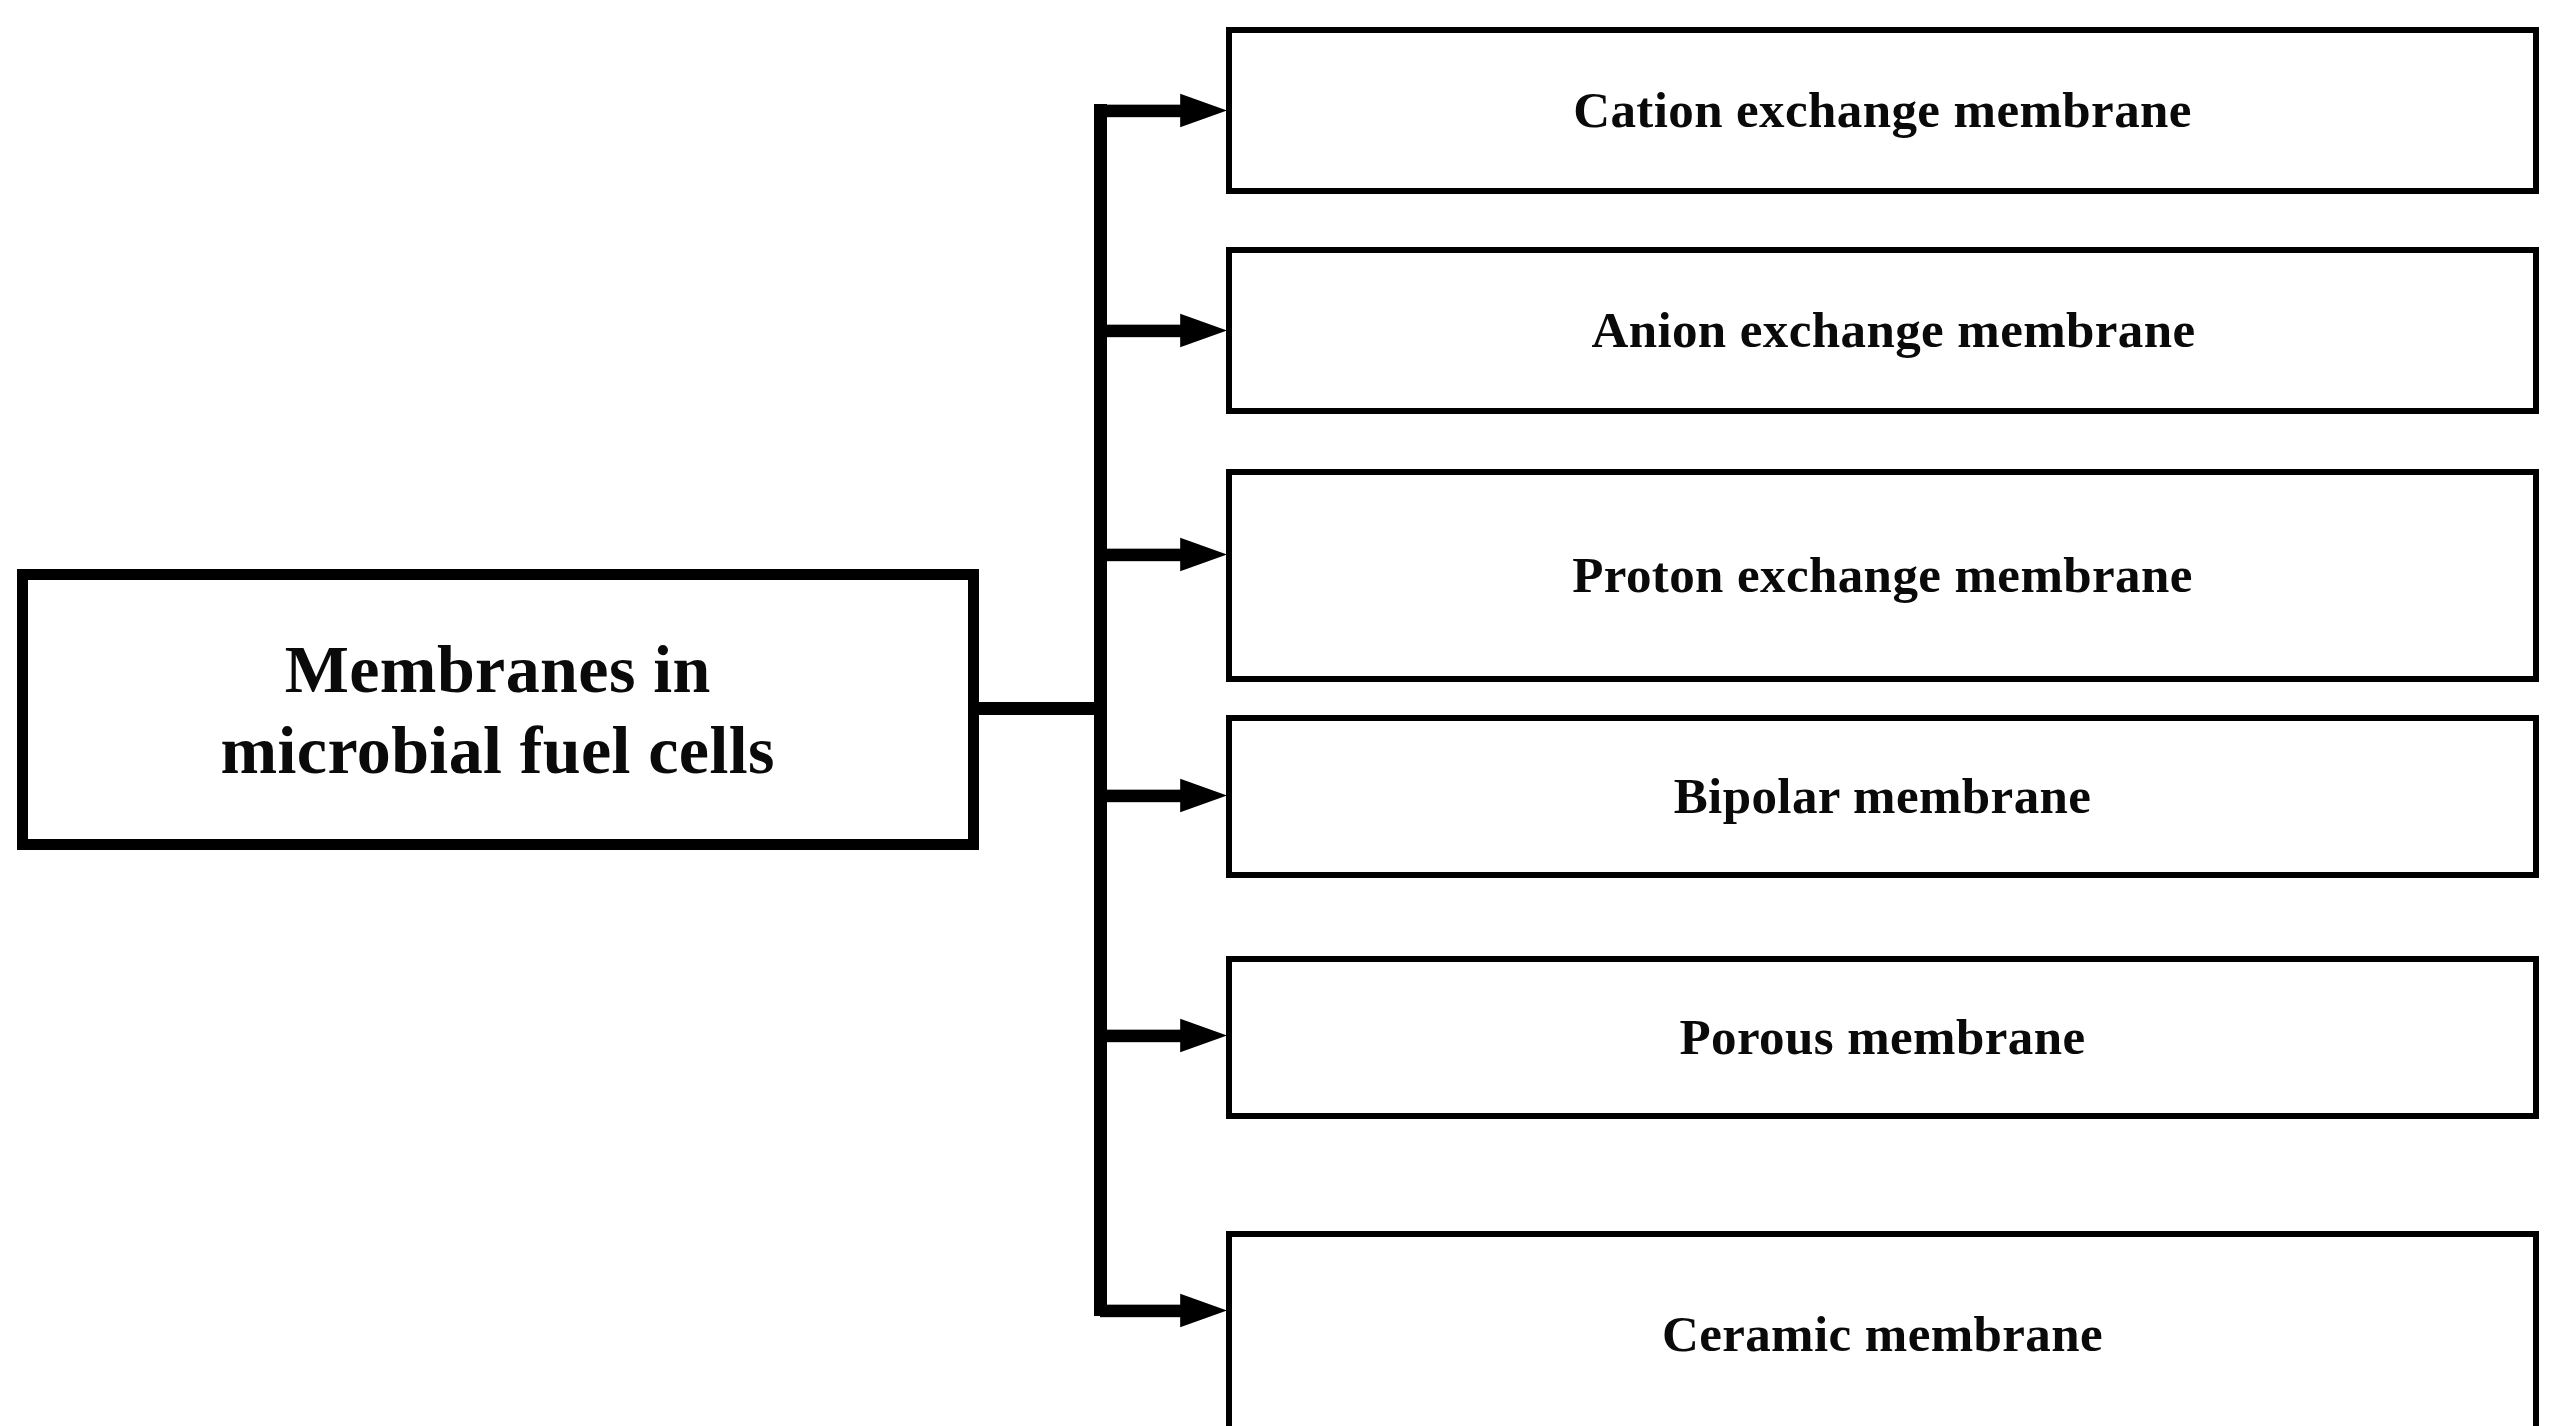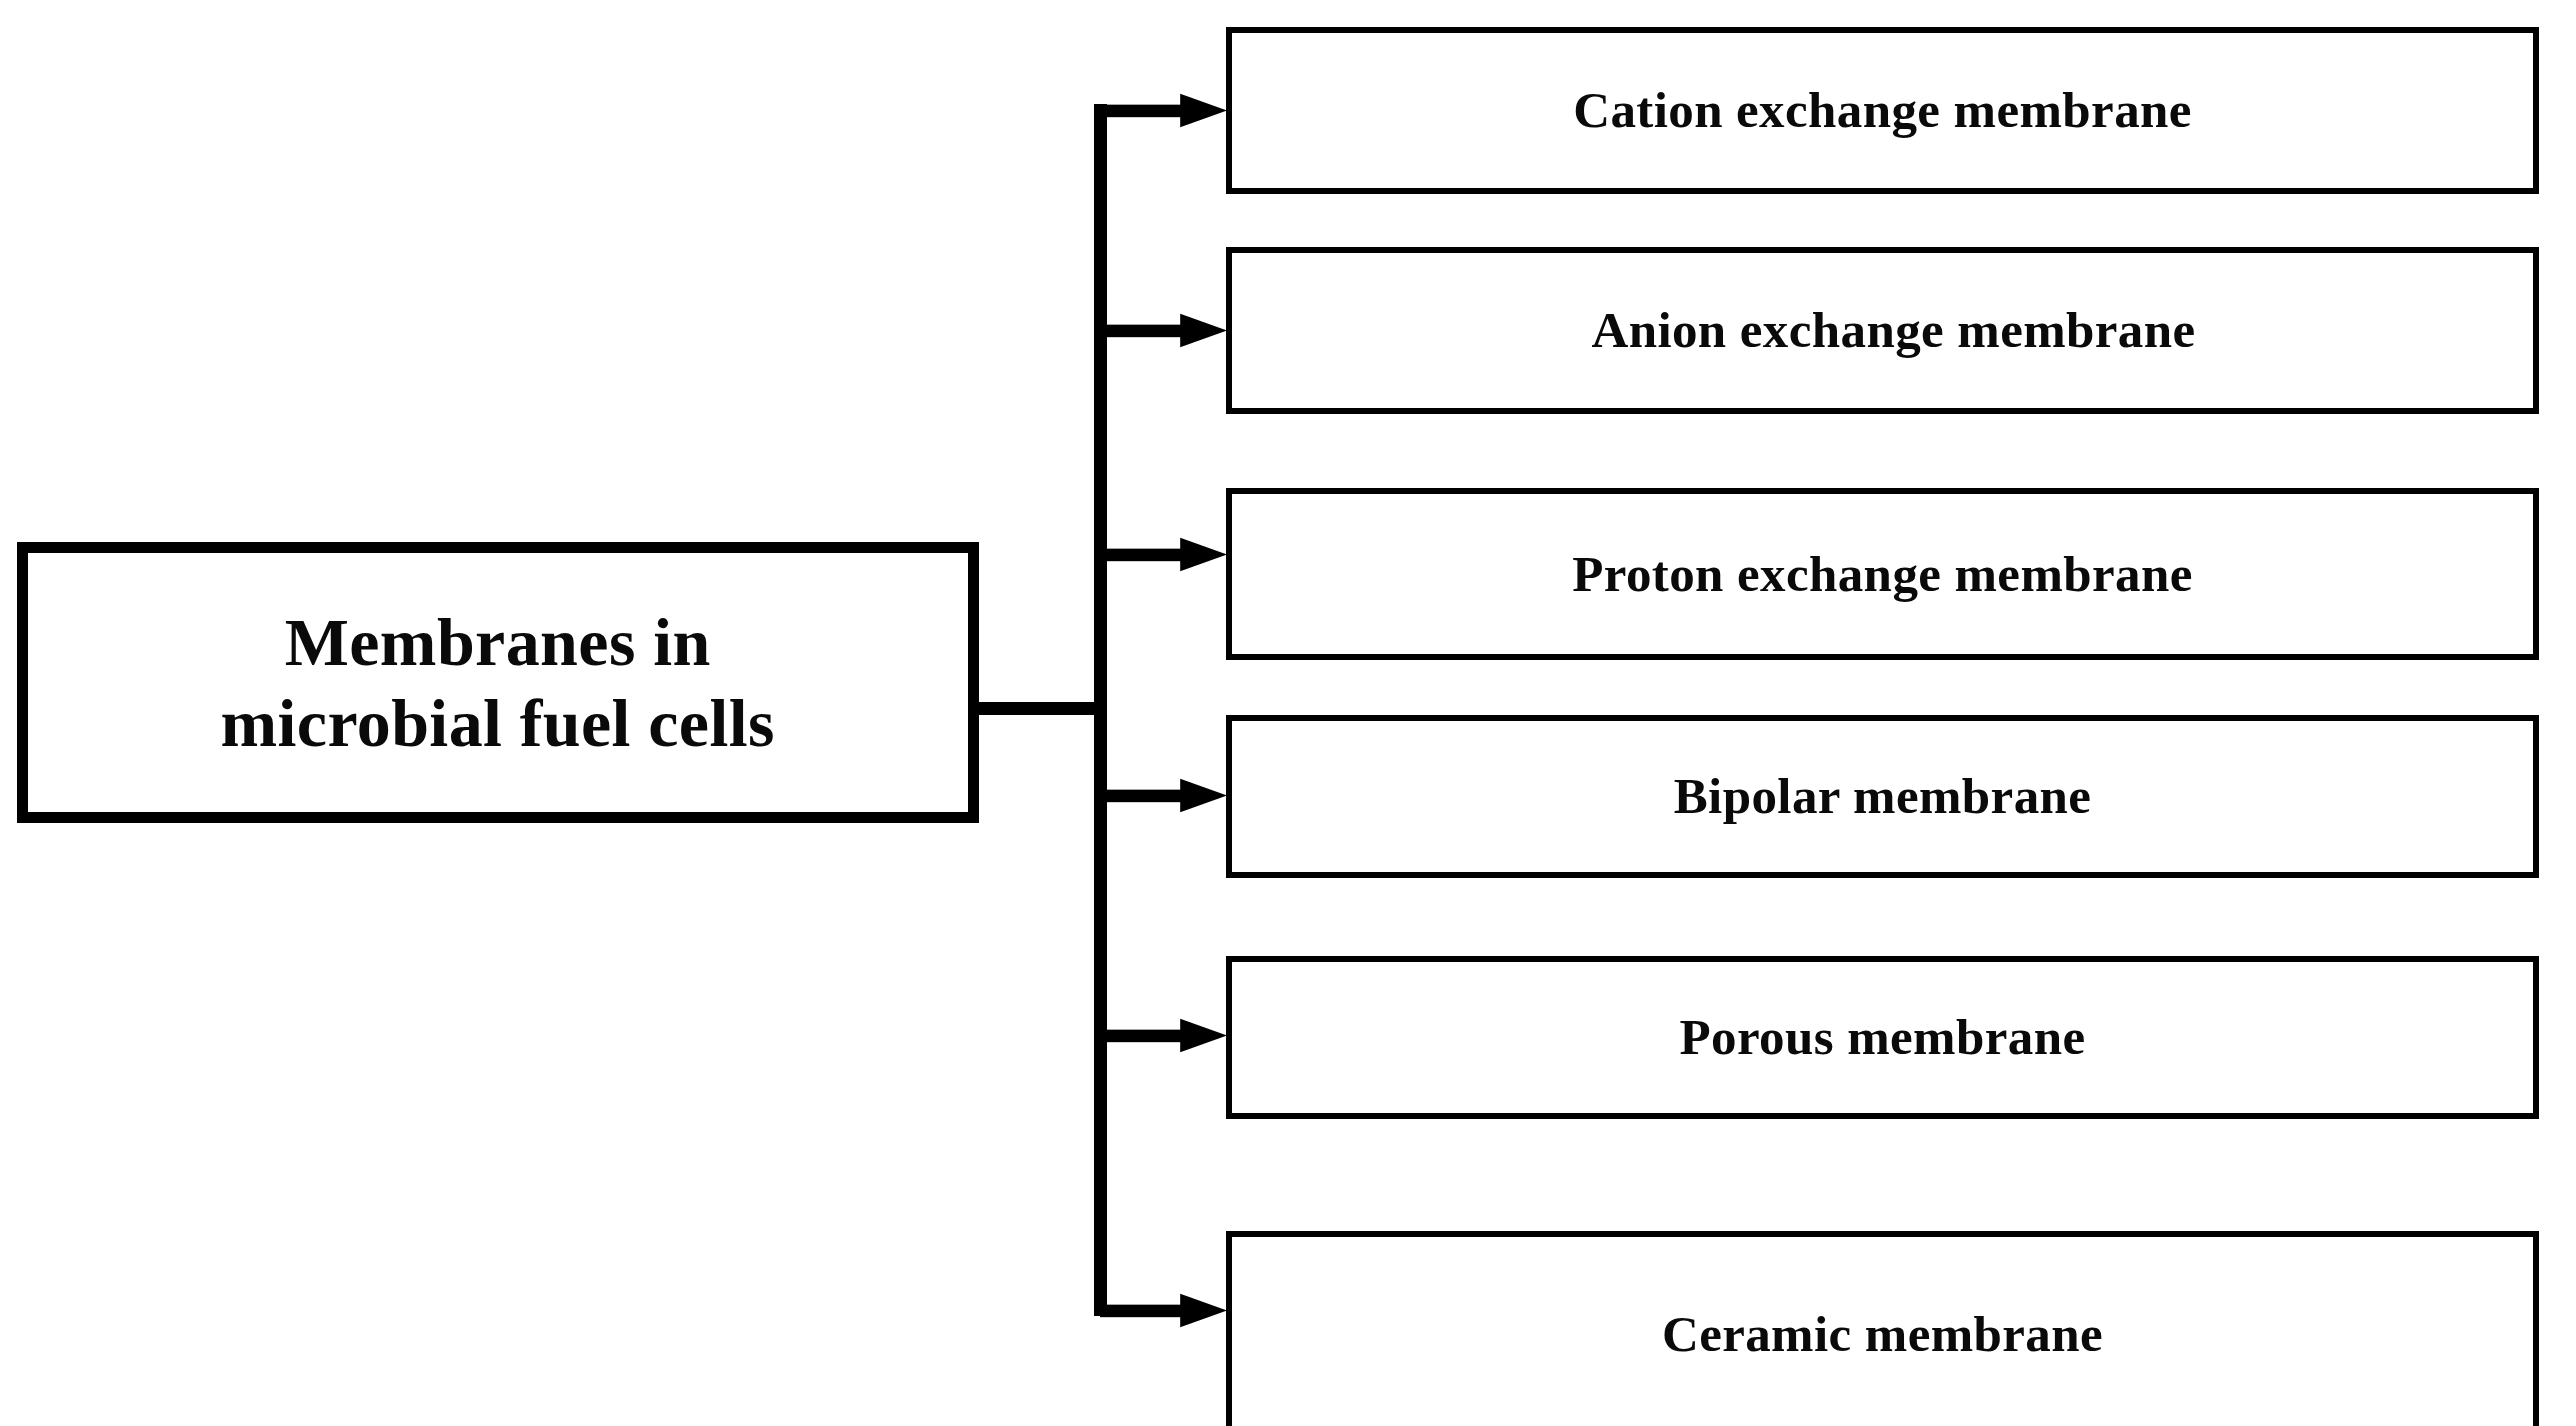--- a/index.html
+++ b/index.html
@@ -13,21 +13,21 @@
     height: 1426px;
     background: #ffffff;
     overflow: hidden;
     font-family: "Liberation Serif", "DejaVu Serif", serif;
   }
 
   
   .root-box {
     position: absolute;
     left: 16.7px;
-    top: 542px;
+    top: 569px;
     width: 962px;
     height: 281px;
     box-sizing: border-box;
     border: 11.7px solid #000000;
     background: #ffffff;
     display: flex;
     align-items: center;
     justify-content: center;
   }
   .root-label {
@@ -57,21 +57,21 @@
     font-weight: bold;
     line-height: 1.1;
     text-align: center;
     color: #0a0a0a;
     letter-spacing: 0.4px;
   }
 
   
   .cb1 { top: 27px;   height: 167px; }
   .cb2 { top: 247px;  height: 167px; padding-left: 22px; }
-  .cb3 { top: 488px;  height: 172px; justify-content: center; }
+  .cb3 { top: 469px;  height: 213px; justify-content: center; }
   .cb4 { top: 715px;  height: 163px; }
   .cb5 { top: 956px; height: 163px; }
   .cb6 { top: 1231px; height: 207px; }
 
   
   .trunk {
     position: absolute;
     left: 1094px;
     top: 104px;
     width: 12.5px;

